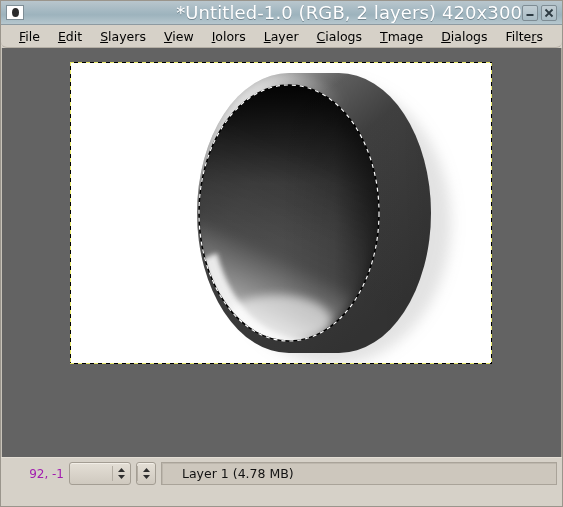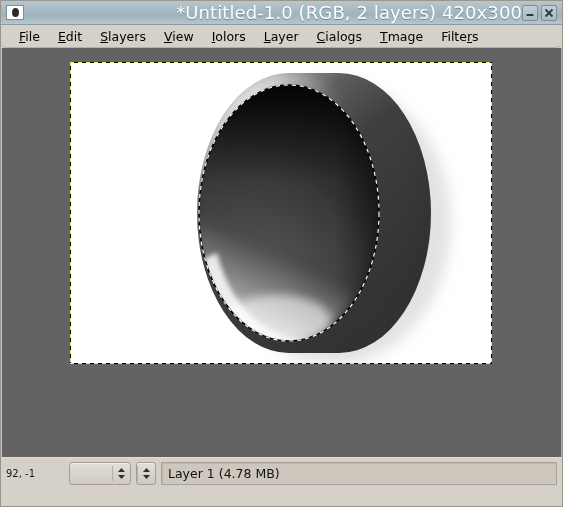--- a/index.html
+++ b/index.html
@@ -164,23 +164,23 @@
     box-sizing: border-box;
     background: #d6d1c8;
     border-top: 1px solid #e3ded5;
     display: flex;
     align-items: center;
     padding: 0 5px;
     gap: 5px;
   }
   .coord-label {
     width: 58px;
-    font-size: 10px;
-    color: #0f172a;
-    text-align: left;
+    font-size: 12px;
+    color: #a21caf;
+    text-align: right;
     white-space: nowrap;
   }
   .combo {
     height: 23px;
     box-sizing: border-box;
     border: 1px solid #a39d93;
     border-radius: 3px;
     background: linear-gradient(to bottom, #e4dfd6, #cfc9bf);
     display: flex;
     align-items: stretch;
@@ -212,21 +212,21 @@
     cursor: pointer;
   }
   .status-text {
     flex: 1 1 auto;
     height: 23px;
     box-sizing: border-box;
     border: 1px solid #a9a399;
     background: #cdc7bd;
     display: flex;
     align-items: center;
-    padding-left: 6px;
+    padding-left: 20px;
     font-size: 12.5px;
     color: #121212;
     box-shadow: inset 1px 1px 0 #bdb7ad;
     white-space: nowrap;
     overflow: hidden;
   }
 </style>
 </head>
 <body>
 
@@ -253,20 +253,21 @@
 
   <div class="menubar">
     <div class="menu-item"><span></span><span class="mn">F</span><span>ile</span></div>
     <div class="menu-item"><span></span><span class="mn">E</span><span>dit</span></div>
     <div class="menu-item"><span></span><span class="mn">S</span><span>layers</span></div>
     <div class="menu-item"><span></span><span class="mn">V</span><span>iew</span></div>
     <div class="menu-item"><span></span><span class="mn">I</span><span>olors</span></div>
     <div class="menu-item"><span></span><span class="mn">L</span><span>ayer</span></div>
     <div class="menu-item"><span></span><span class="mn">C</span><span>ialogs</span></div>
     <div class="menu-item"><span></span><span class="mn">T</span><span>mage</span></div>
+    <div class="menu-item"><span></span><span class="mn">D</span><span>ialogs</span></div>
     <div class="menu-item"><span>Filte</span><span class="mn">r</span><span>s</span></div>
   </div>
 
   <div class="viewport">
     <div class="canvas-wrap">
       <div class="canvas-page">
 
         <svg class="art-svg" viewBox="0 0 420 300">
           <defs>
 

